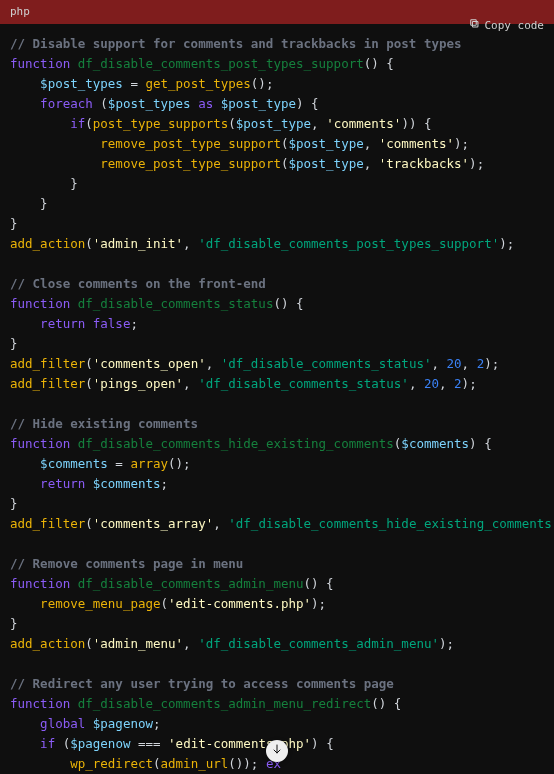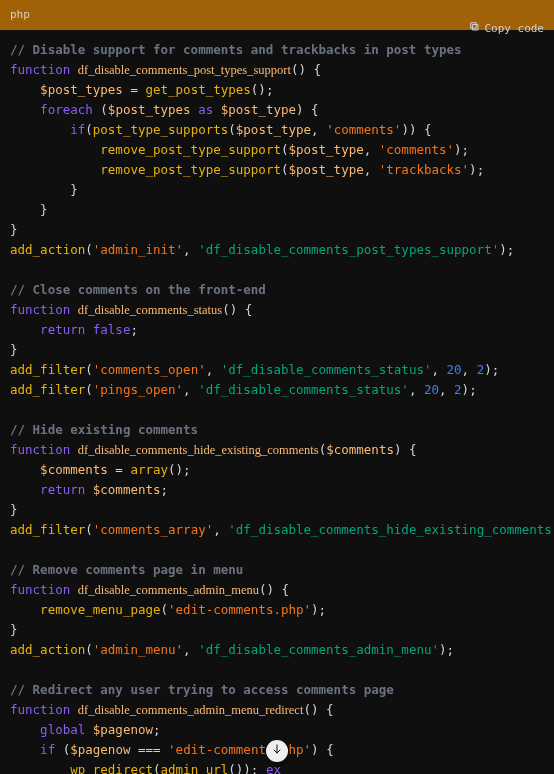--- a/index.html
+++ b/index.html
@@ -13,22 +13,22 @@
     line-height: 20px;
     color: #d1d5db;
     overflow: hidden;
     position: relative;
   }
 
   .header {
     display: flex;
     justify-content: space-between;
     align-items: center;
-    background: #a16207;
-    height: 30px;
+    background: #7f1d1d;
+    height: 24px;
     padding: 0 10px;
     font-size: 11px;
     color: #cfcfcf;
   }
   .header .lang {
     color: #cfcfcf;
   }
   .header .copy {
     display: flex;
     align-items: flex-start;
@@ -39,24 +39,24 @@
   .copy svg { width: 11px; height: 11px; }
 
   .code-area {
     padding: 10px 10px 30px 10px;
     white-space: pre;
     overflow: hidden;
   }
 
   .t-comment { color: #6b7280; font-weight: bold; }
   .t-keyword { color: #8b5cf6; }
-  .t-funcdef { color: #fdba74; font-family: Liberation Serif, serif; }
+  .t-funcdef { color: #15803d; }
   .t-funccall{ color: #eab308; }
-  .t-var     { color: #fdba74; }
-  .t-string  { color: #f97316; }
+  .t-var     { color: #7dd3fc; }
+  .t-string  { color: #fef9c3; }
   .t-string2 { color: #00a67d; }
   .t-num     { color: #3b82f6; }
   .t-punc    { color: #d1d5db; }
 
   .scroll-btn {
     position: absolute;
     left: 50%;
     transform: translateX(-50%);
     bottom: 12px;
     width: 22px;

